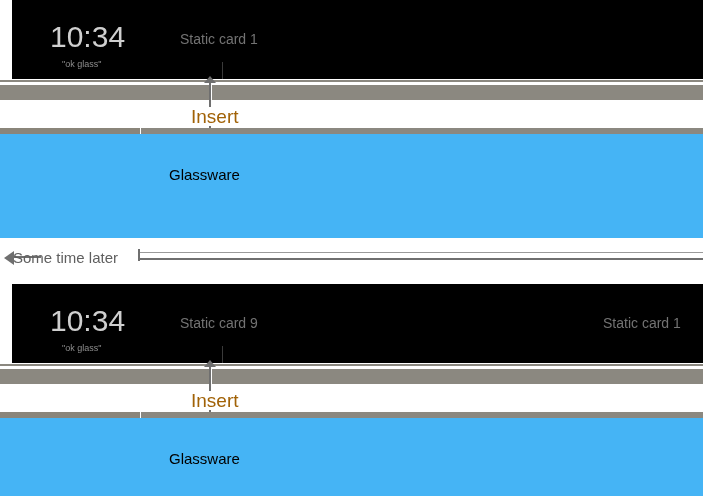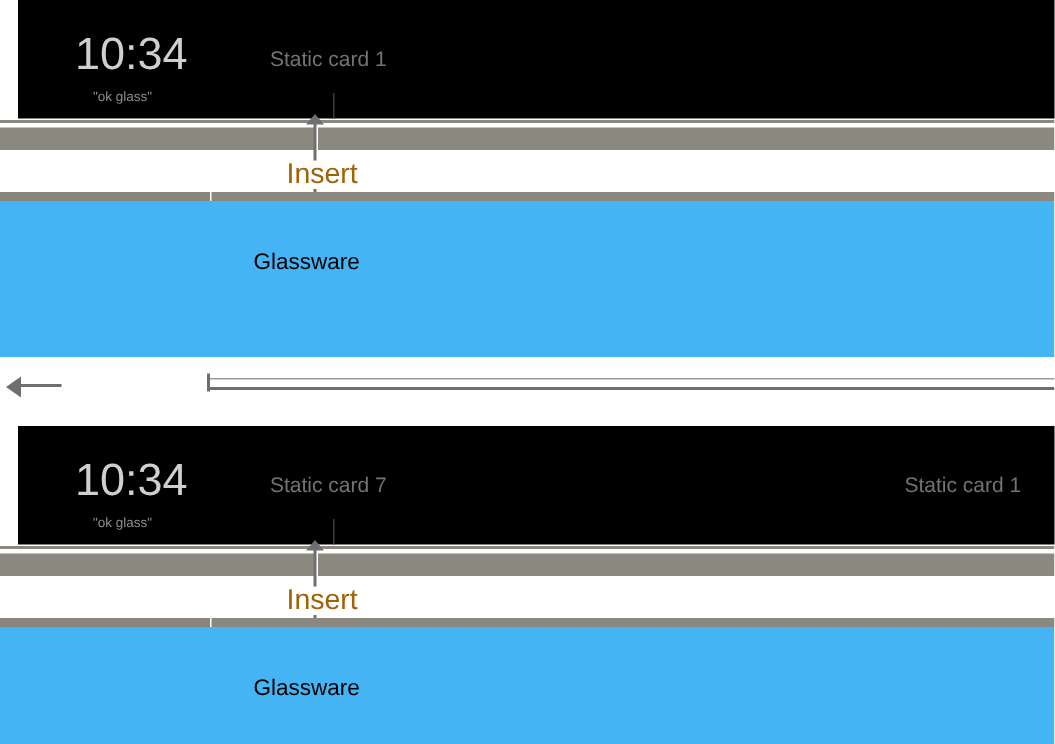--- a/index.html
+++ b/index.html
@@ -99,25 +99,26 @@
   <div class="bluestrip" style="top:134px;height:104px;">
     <div class="glasswarelabel" style="left:169px;top:33px;">Glassware</div>
   </div>
 
   <div class="laterband" style="top:238px;height:45px;"></div>
   <div class="leftarrow-head" style="left:4px;top:251px;"></div>
   <div class="hline" style="left:13px;top:256px;width:28px;"></div>
   <div class="hline-thin" style="left:138px;top:252px;width:565px;"></div>
   <div class="hline" style="left:140px;top:258px;width:563px;"></div>
   <div class="tick" style="left:138px;top:249px;height:12px;"></div>
+  <div class="laterlabel" style="left:13px;top:250px;">Some time later</div>
 
   <div class="blackstrip" style="top:284px;height:79px;">
     <div class="clock" style="left:38px;top:22px;">10:34</div>
     <div class="okglass" style="left:50px;top:60px;">"ok glass"</div>
-    <div class="cardlabel" style="left:168px;top:32px;">Static card 7</div>
+    <div class="cardlabel" style="left:168px;top:32px;">Static card 9</div>
     <div class="cardlabel" style="left:591px;top:32px;">Static card 1</div>
     <div class="vdivider" style="left:210px;top:62px;height:17px;"></div>
   </div>
 
   <div class="grayline" style="left:0px;top:364px;width:210px;height:2px;"></div>
   <div class="grayline" style="left:212px;top:364px;width:491px;height:2px;"></div>
   <div class="graybar" style="left:0px;top:369px;width:210px;height:15px;"></div>
   <div class="graybar" style="left:212px;top:369px;width:491px;height:15px;"></div>
 
   <div class="whiteband" style="top:384px;height:28px;"></div>

